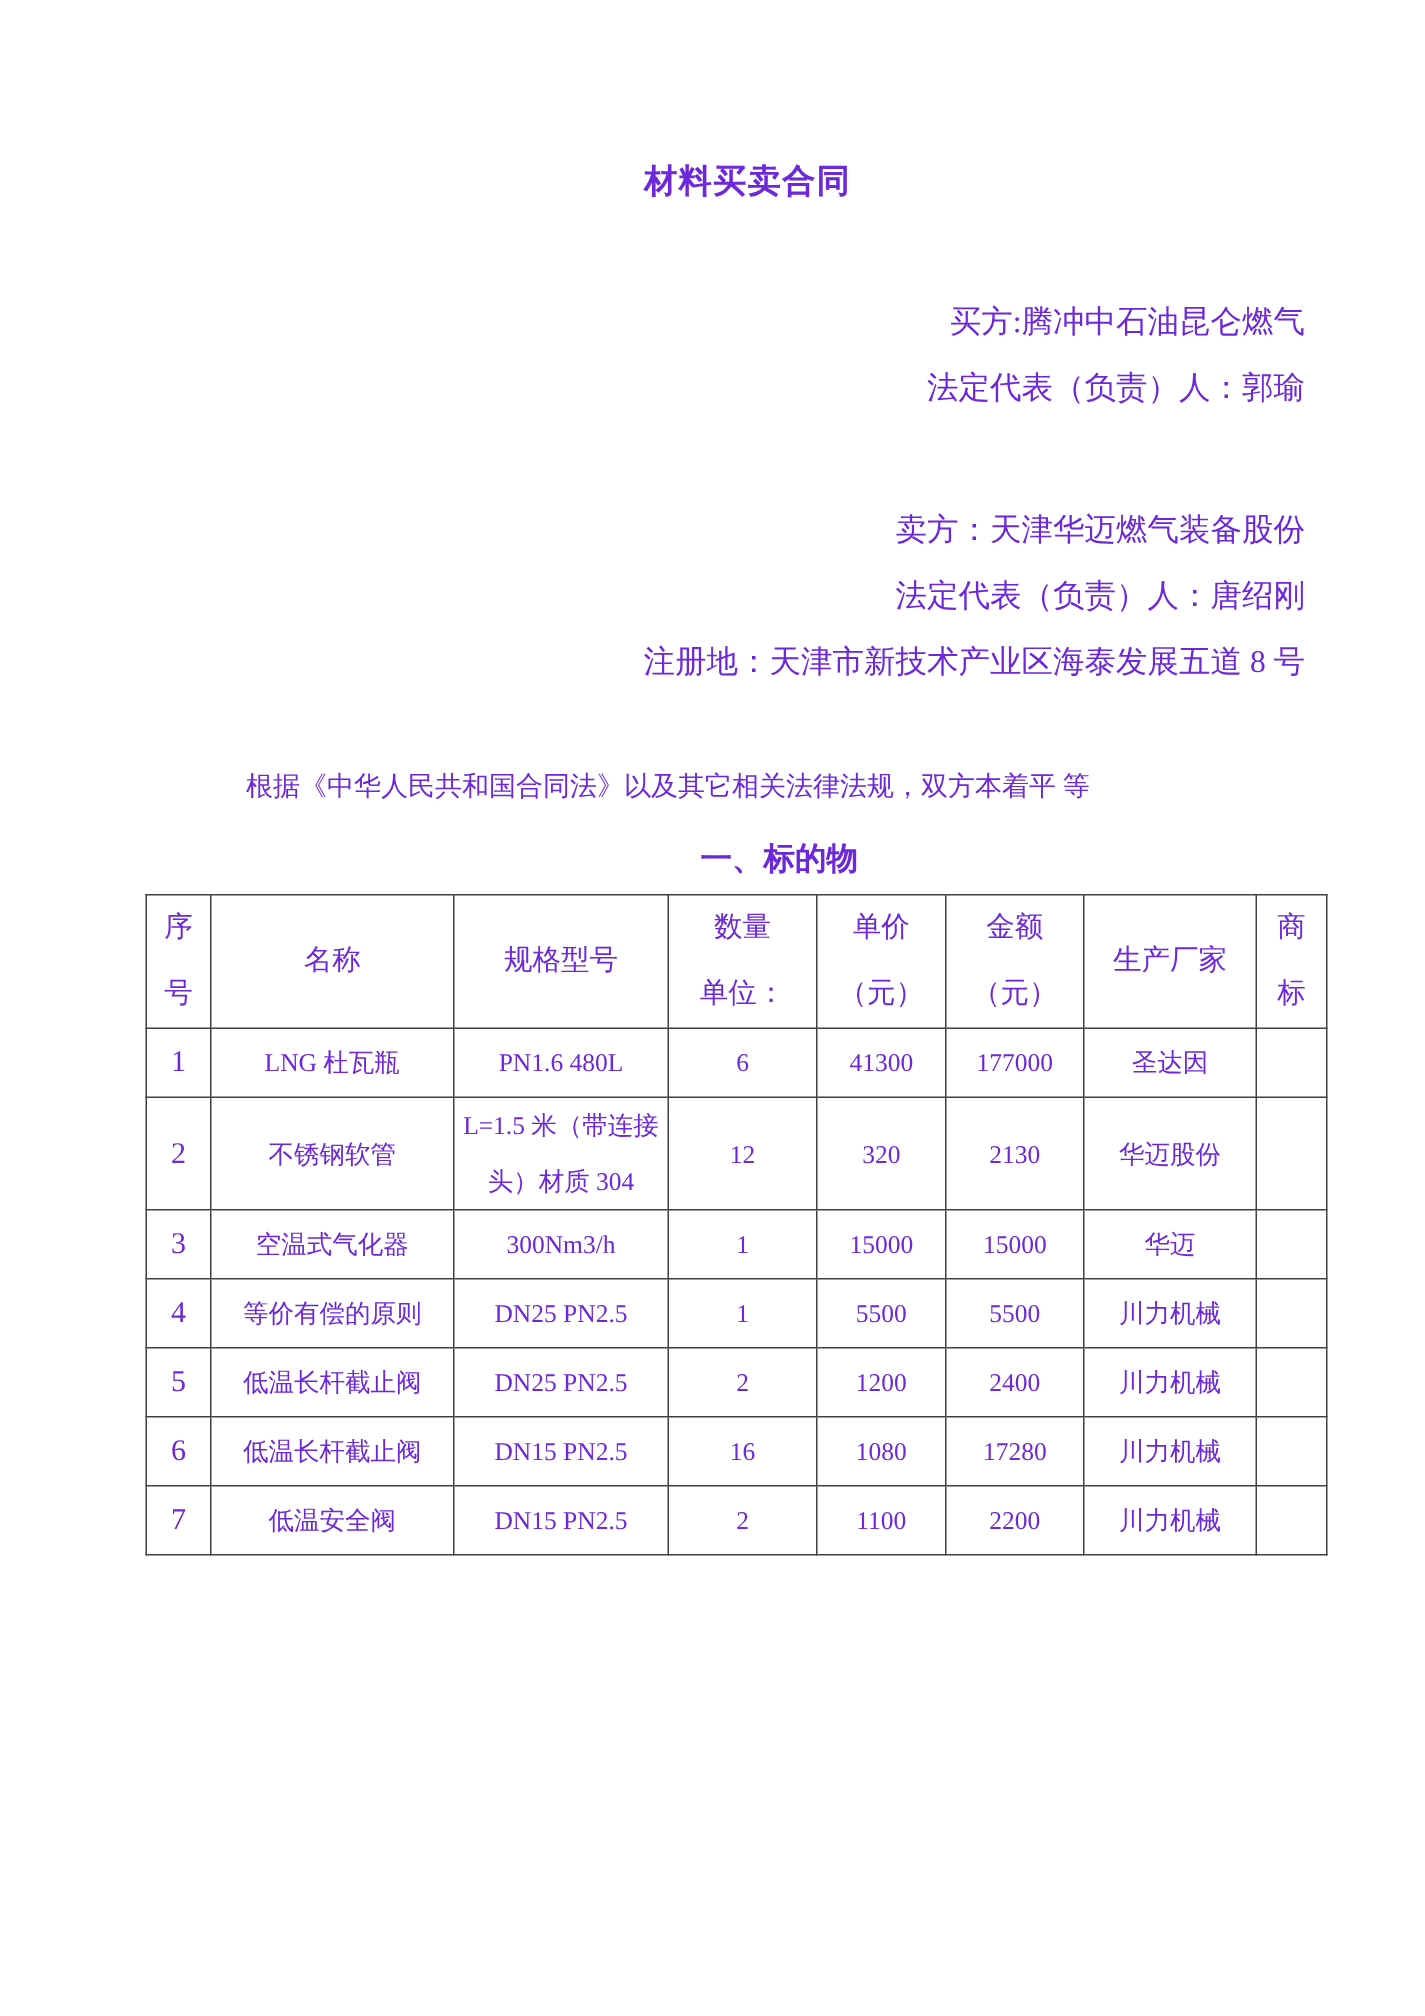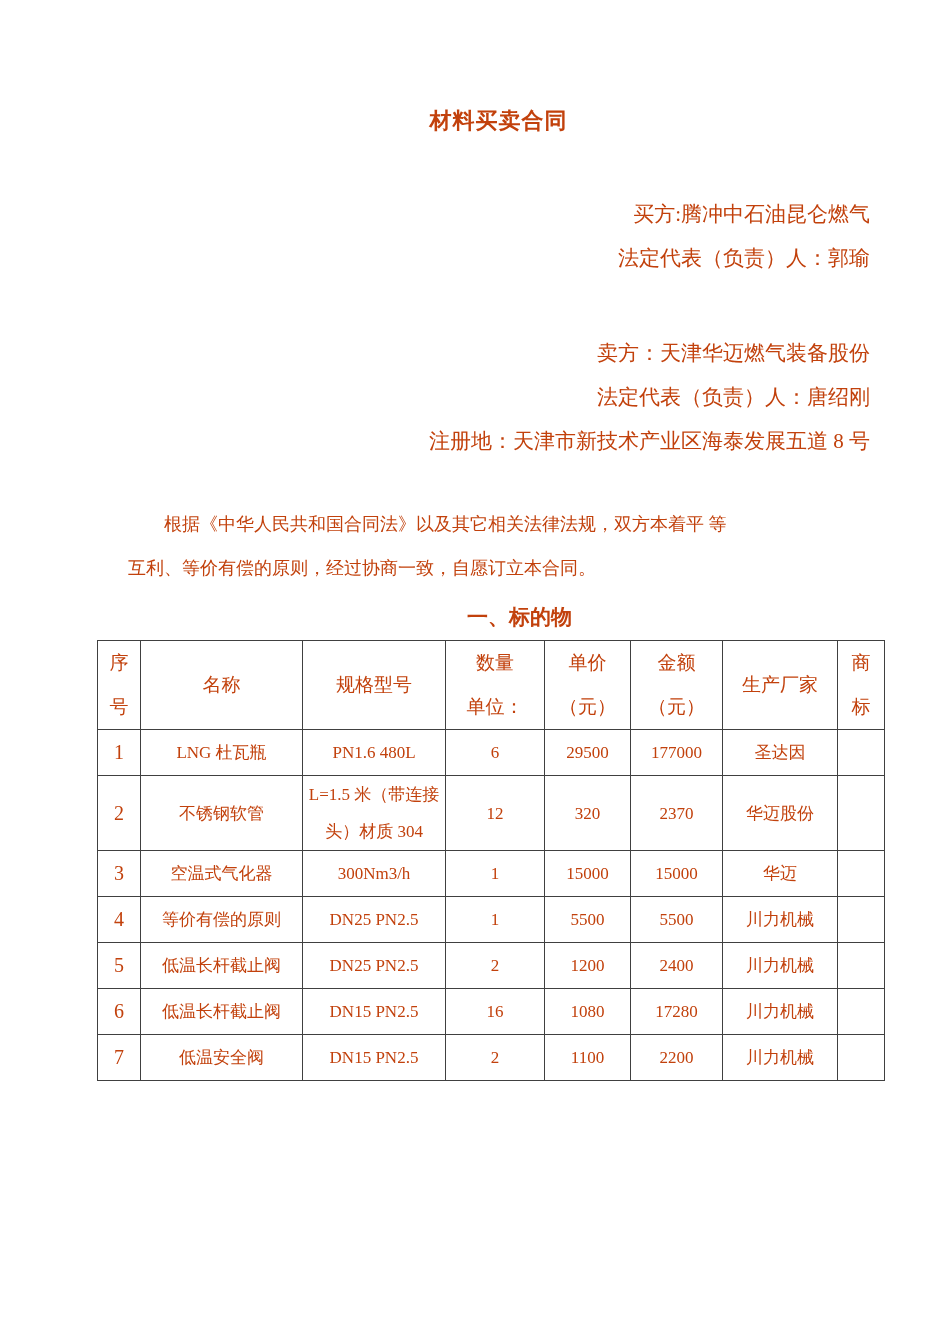--- a/index.html
+++ b/index.html
@@ -1,21 +1,21 @@
 <!DOCTYPE html>
 <html><head>
 <meta charset="utf-8">
 <style>
   html,body {margin:0; padding:0; background:#888;}
   .page {
     position:relative;
     width:950px; height:1344px;
     margin:0 auto;
     background:#ffffff;
-    color:#c2410c;
+    color:#6d28d9;
     font-family:"Liberation Serif","DejaVu Serif",serif;
     padding-left:127px; padding-right:80px;
     box-sizing:border-box;
     overflow:hidden;
   }
   .title {
     margin:106px 0 0 0;
     font-size:22px; line-height:30px;
     font-weight:700;
     text-align:center;
@@ -76,21 +76,20 @@
     <p>法定代表（负责）人：郭瑜</p>
   </section>
 
   <section class="party seller">
     <p>卖方：天津华迈燃气装备股份</p>
     <p>法定代表（负责）人：唐绍刚</p>
     <p>注册地：天津市新技术产业区海泰发展五道 8 号</p>
   </section>
 
   <p class="preamble first">根据《中华人民共和国合同法》以及其它相关法律法规，双方本着平 等</p>
-  <p class="preamble">互利、等价有偿的原则，经过协商一致，自愿订立本合同。</p>
 
   <h2 class="section-heading">一、标的物</h2>
 
   <table class="goods">
     <colgroup>
       <col style="width:43px">
       <col style="width:162px">
       <col style="width:143px">
       <col style="width:99px">
       <col style="width:86px">
@@ -114,33 +113,33 @@
         <th>商
 标</th>
       </tr>
     </thead>
     <tbody>
         <tr>
           <td class="c0">1</td>
           <td class="c1">LNG 杜瓦瓶</td>
           <td class="c2">PN1.6 480L</td>
           <td class="c3">6</td>
-          <td class="c4">29500</td>
+          <td class="c4">41300</td>
           <td class="c5">177000</td>
           <td class="c6">圣达因</td>
           <td class="c7"></td>
         </tr>
         <tr>
           <td class="c0">2</td>
           <td class="c1">不锈钢软管</td>
           <td class="c2">L=1.5 米（带连接
 头）材质 304</td>
           <td class="c3">12</td>
           <td class="c4">320</td>
-          <td class="c5">2370</td>
+          <td class="c5">2130</td>
           <td class="c6">华迈股份</td>
           <td class="c7"></td>
         </tr>
         <tr>
           <td class="c0">3</td>
           <td class="c1">空温式气化器</td>
           <td class="c2">300Nm3/h</td>
           <td class="c3">1</td>
           <td class="c4">15000</td>
           <td class="c5">15000</td>

